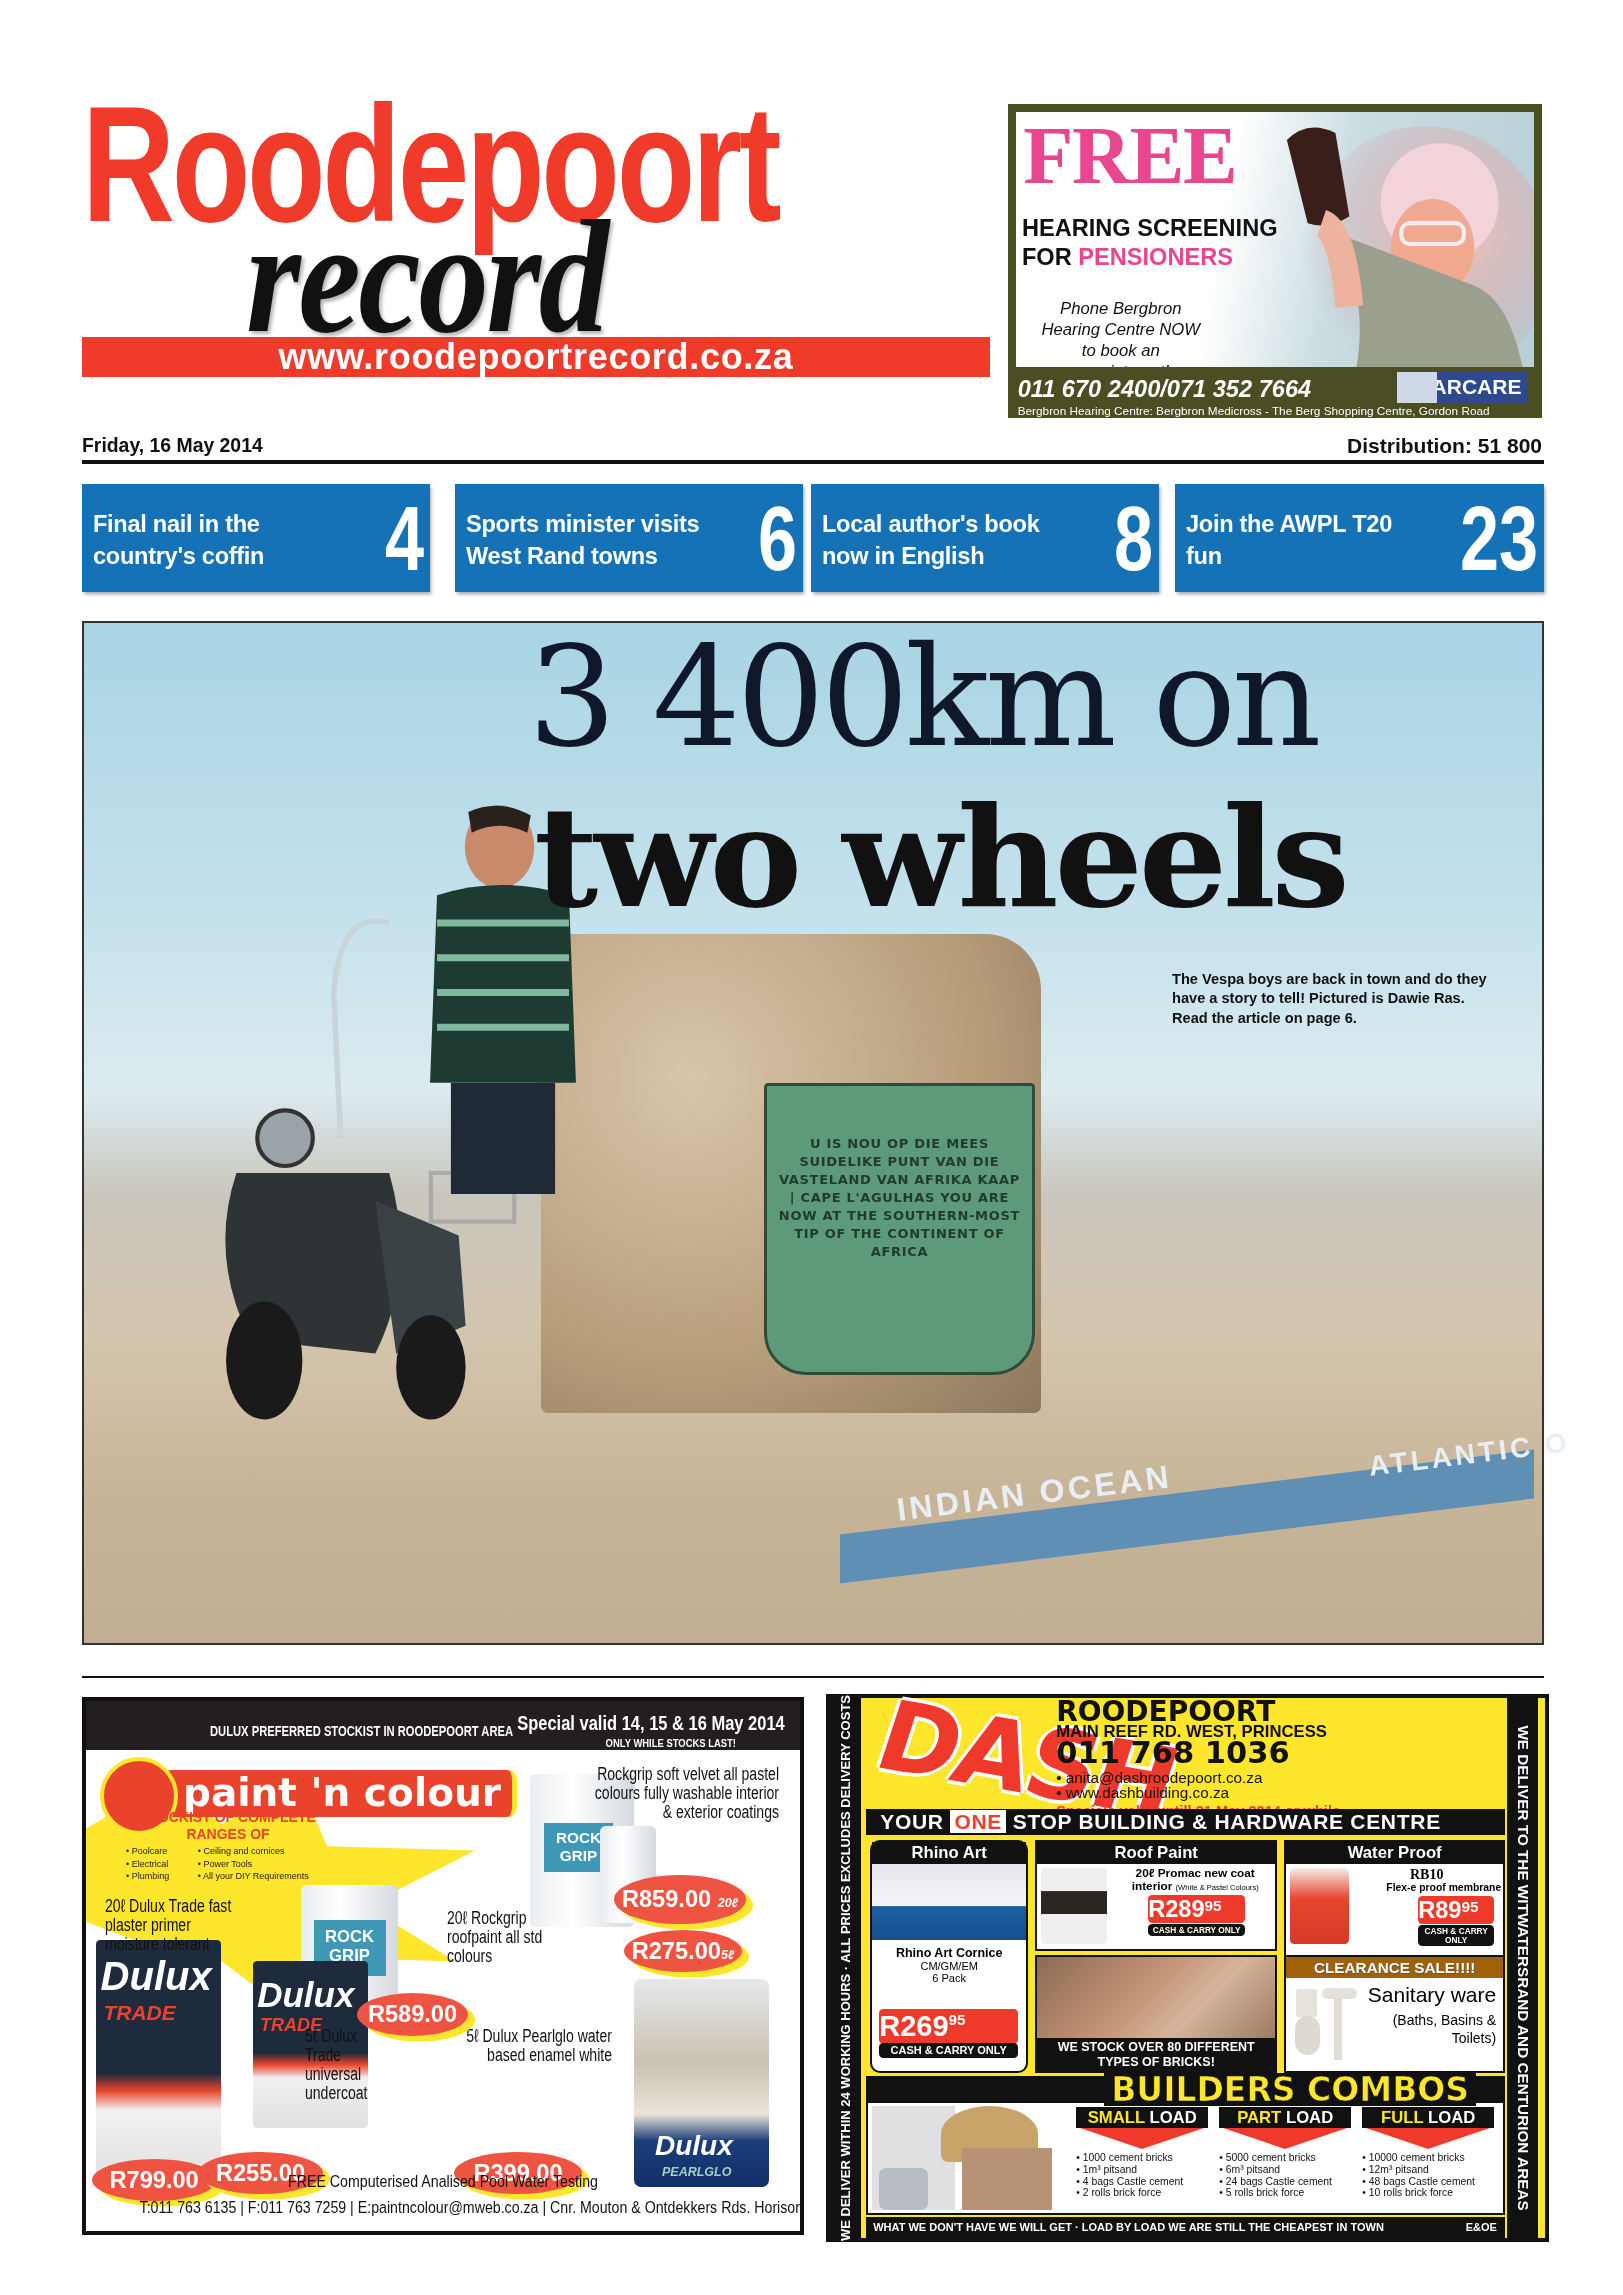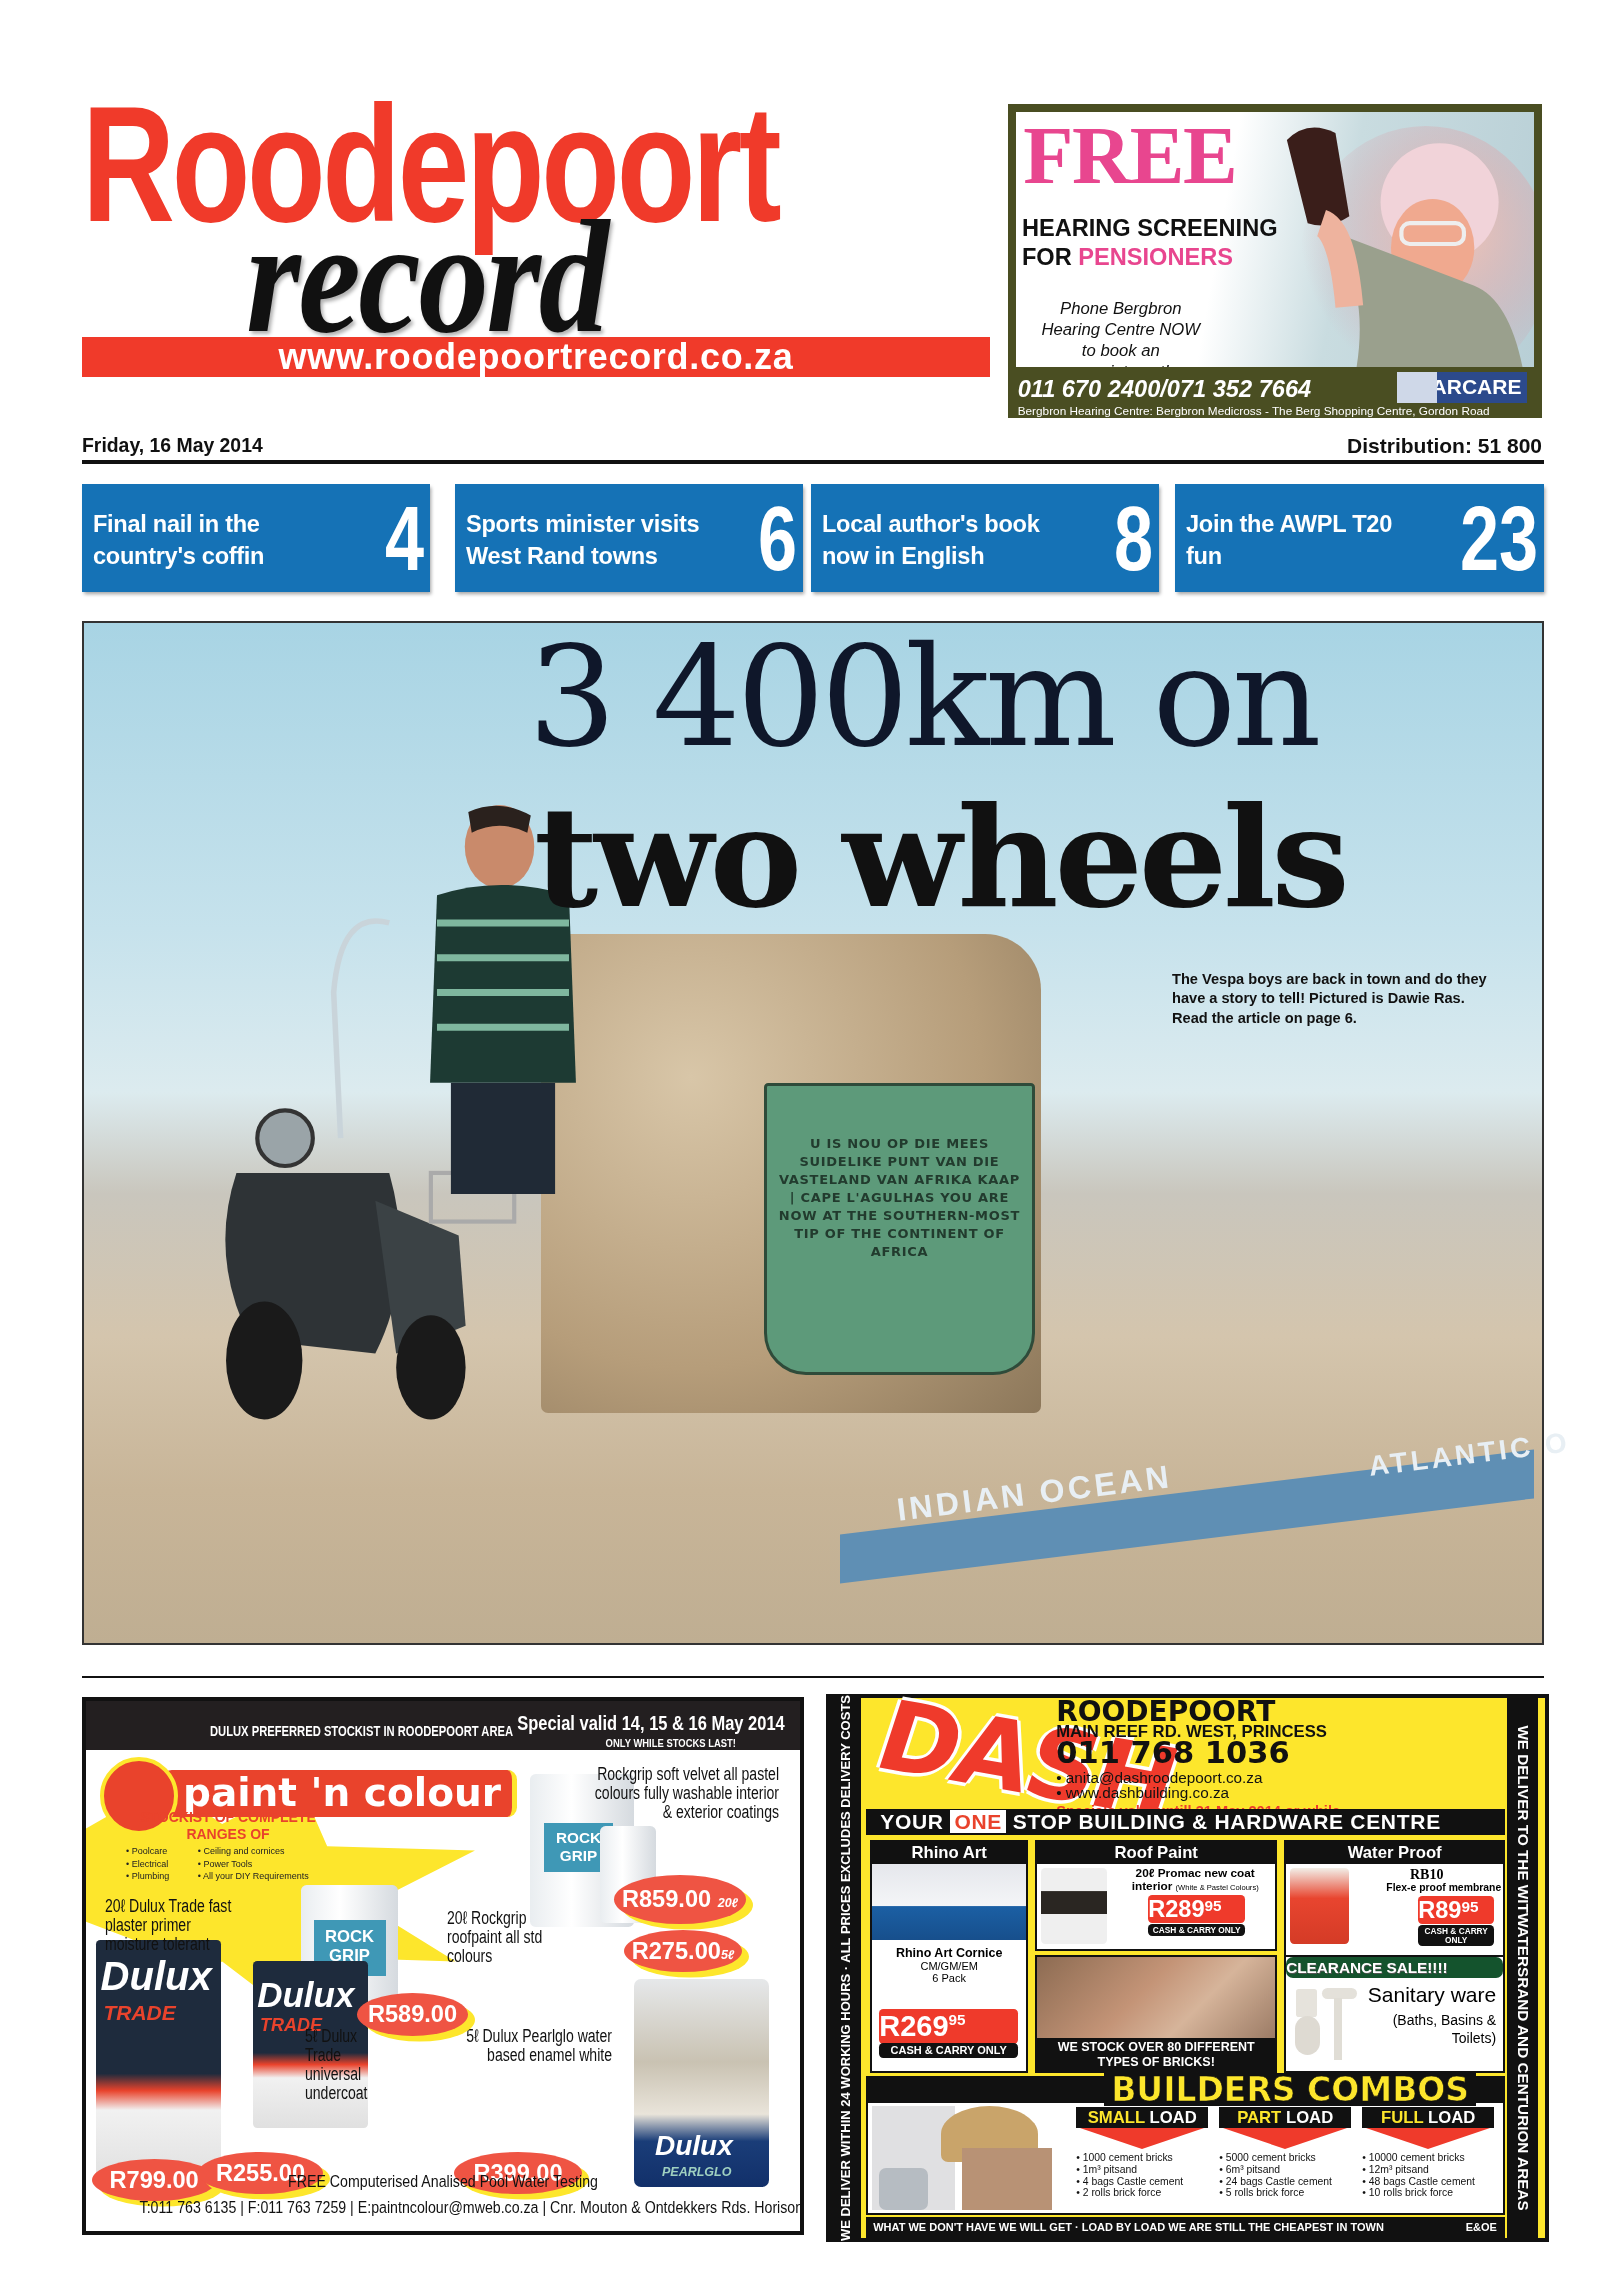--- a/index.html
+++ b/index.html
@@ -264,21 +264,21 @@
     <div class="dash-addr">MAIN REEF RD. WEST, PRINCESS</div>
     <div class="dash-phone">011 768 1036</div>
     <div class="dash-email">• anita@dashroodepoort.co.za</div>
     <div class="dash-web">• www.dashbuilding.co.za</div>
     <div class="dash-valid">Specials valid untill 31 May 2014 or while stocks last</div>
 
     <div class="dash-banner">
       <span>YOUR </span><span class="one">ONE</span><span> STOP BUILDING &amp; HARDWARE CENTRE</span>
     </div>
 
-    <div class="dash-box" style="left:40px; top:142px; width:158px; height:233px;">
+    <div class="dash-box" style="left:40px; top:142px; width:158px; height:233px;border-radius:10px;">
       <div class="dash-box-head">Rhino Art</div>
       <div style="height:76px;background:linear-gradient(180deg,#e5e7ec 0%,#f4f5f7 55%,#1b5fa4 56%,#174f8c 100%);"></div>
       <div style="text-align:center;font-weight:700;font-size:12.5px;line-height:14px;margin-top:5.6px;">Rhino Art Cornice</div>
       <div style="text-align:center;font-size:11px;line-height:12.5px;">CM/GM/EM</div>
       <div style="text-align:center;font-size:11px;line-height:12.5px;">6 Pack</div>
       <div class="dash-price" style="left:7px; top:167px; width:139px;"><span>R269</span><sup>95</sup></div>
       <div class="dash-cash" style="left:7px; top:201px; width:139px;">CASH &amp; CARRY ONLY</div>
     </div>
 
     <div class="dash-box" style="left:205px; top:142px; width:242px; height:111px;">
@@ -296,21 +296,21 @@
       <div style="position:absolute;left:66px;top:40px;width:149px;text-align:right;font-weight:700;font-size:10.4px;line-height:12.5px;white-space:nowrap;">Flex-e proof membrane</div>
       <div class="dash-price" style="left:132px; top:54px; width:76px; height:28px; line-height:28px; font-size:23.6px;"><span>R89</span><sup>95</sup></div>
       <div class="dash-cash" style="left:132px; top:83px; width:76px; font-size:8.3px; line-height:9px;">CASH &amp; CARRY ONLY</div>
     </div>
 
     <div class="dash-box" style="left:205px; top:257px; width:242px; height:118px; background:linear-gradient(135deg,#8c6b52,#c49477 40%,#d6b49a 60%,#8a6a55);">
       <div style="position:absolute;left:0;bottom:0;width:100%;height:33px;background:#111;color:#fff;font-weight:700;font-size:12.5px;line-height:15.3px;text-align:center;padding-top:1.4px;">WE STOCK OVER 80 DIFFERENT TYPES OF BRICKS!</div>
     </div>
 
     <div class="dash-box" style="left:454px; top:257px; width:221px; height:118px;">
-      <div style="background:#14532d;color:#fff;font-weight:900;font-size:15.3px;line-height:21px;text-align:left;text-shadow:0.7px 0.7px 0 #555;border-radius:7px;">CLEARANCE SALE!!!!</div>
+      <div style="background:#a16207;color:#fff;font-weight:900;font-size:15.3px;line-height:21px;text-align:center;text-shadow:0.7px 0.7px 0 #555;">CLEARANCE SALE!!!!</div>
       <div style="position:absolute;left:5.6px;top:28px;width:69px;height:83px;">
         <div style="position:absolute;left:4.2px;top:4.2px;width:21px;height:28px;background:#e6e3dc;border-radius:2.8px;"></div>
         <div style="position:absolute;left:2.8px;top:30.5px;width:25px;height:39px;background:#dedad2;border-radius:12.5px;"></div>
         <div style="position:absolute;left:30.5px;top:2.8px;width:35px;height:11px;background:#e4e1da;border-radius:5.6px;"></div>
         <div style="position:absolute;left:42px;top:12.5px;width:8.3px;height:62px;background:#e0ddd5;"></div>
       </div>
       <div style="position:absolute;right:7px;top:26px;font-size:21px;line-height:23.6px;">Sanitary ware</div>
       <div style="position:absolute;right:7px;top:54px;width:104px;text-align:right;font-size:14px;line-height:18px;">(Baths, Basins &amp; Toilets)</div>
     </div>
 

